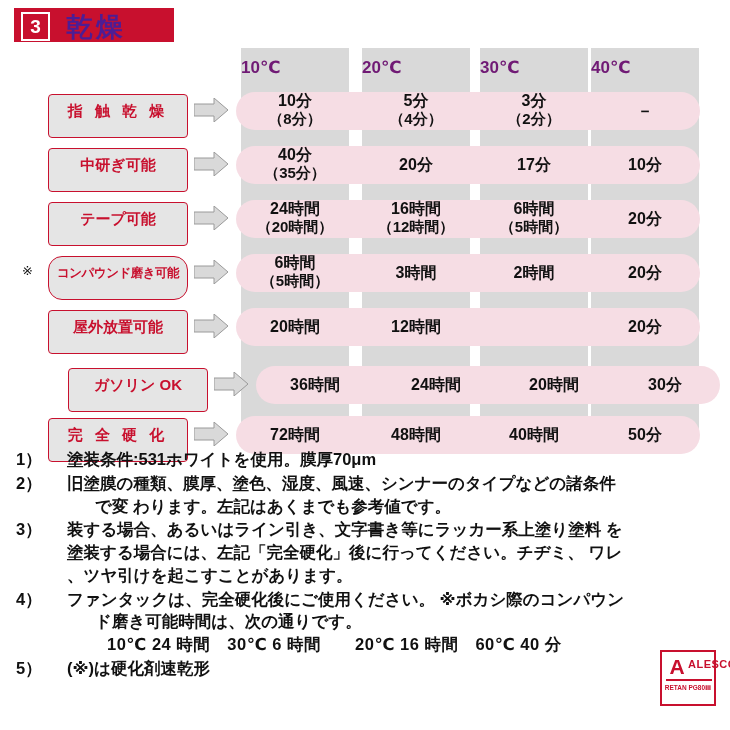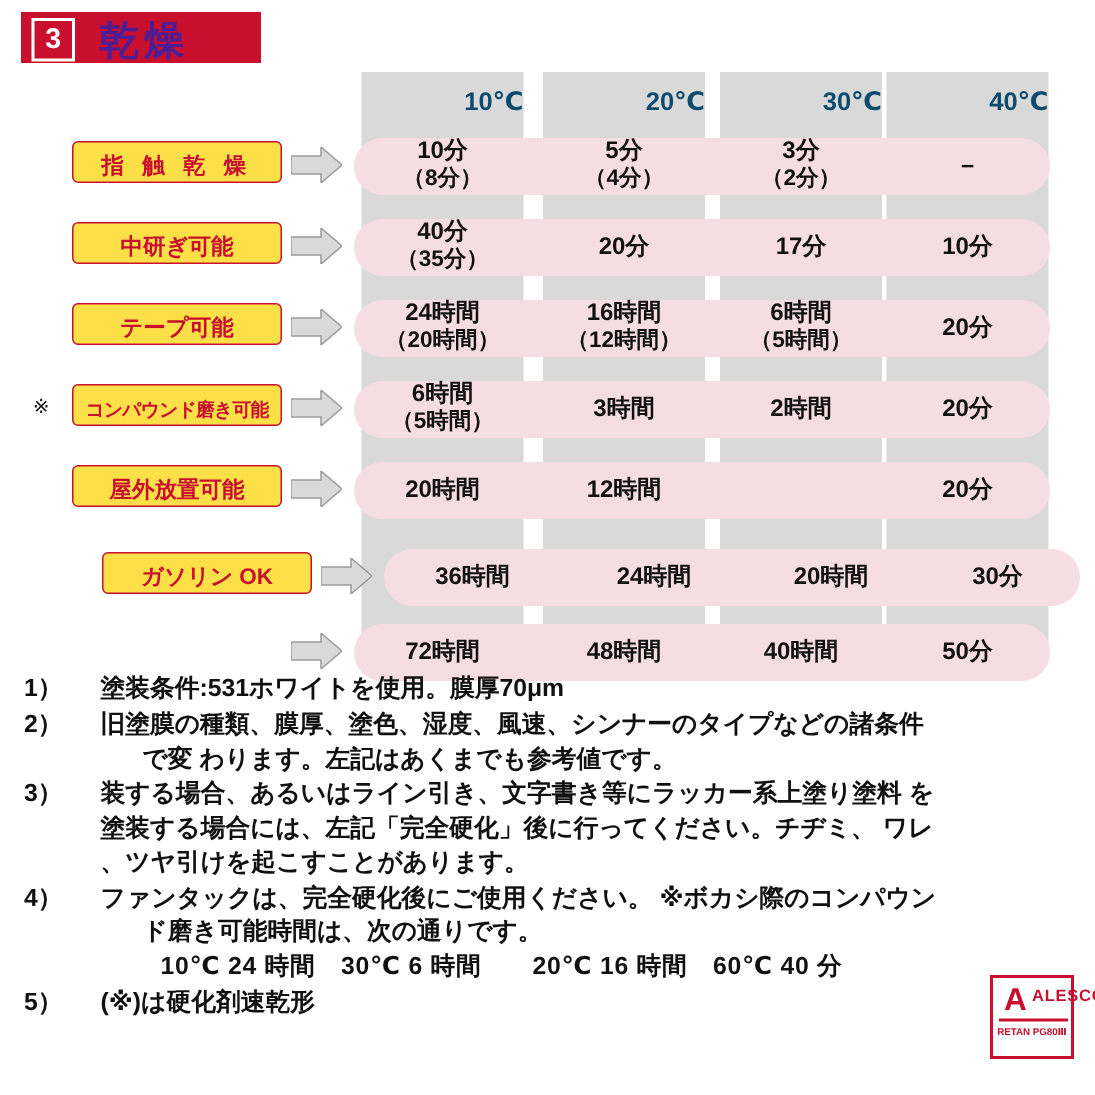--- a/index.html
+++ b/index.html
@@ -37,38 +37,38 @@
   .colband{
     position:absolute;top:0;width:108px;height:385px;background:#d9d9d9;
   }
   .colband.c0{left:241px;}
   .colband.c1{left:362px;}
   .colband.c2{left:480px;}
   .colband.c3{left:591px;}
 
   .colhead{
     position:absolute;top:5px;width:108px;height:30px;
-    text-align:right;line-height:30px;
-    font-size:17px;font-weight:bold;color:#0c4a6e;
+    text-align:left;line-height:30px;
+    font-size:17px;font-weight:bold;color:#701a75;
   }
   .colhead.c0{left:241px;}
   .colhead.c1{left:362px;}
   .colhead.c2{left:480px;}
   .colhead.c3{left:591px;}
 
   
   .row{position:absolute;left:0;width:730px;height:44px;}
   .label-box{
-    position:absolute;left:48px;top:0;width:140px;height:28px;
-    background:#fde047;border:1px solid #c8102e;border-radius:4px;
+    position:absolute;left:48px;top:0;width:140px;height:44px;
+    background:#e5e5e5;border:1px solid #c8102e;border-radius:4px;
     text-align:center;line-height:32px;
     font-size:15px;font-weight:bold;color:#c8102e;
     box-sizing:border-box;
   }
-  .label-box.small{font-size:12.5px;letter-spacing:-0.5px;}
+  .label-box.small{font-size:12.5px;letter-spacing:-0.5px;border-radius:14px;}
   .label-box.sp{letter-spacing:4px;}
   .asterisk{
     position:absolute;left:22px;top:7px;font-size:13px;color:#111;
   }
   .arrow{
     position:absolute;left:194px;top:4px;width:34px;height:24px;
   }
   .arrow svg{display:block;}
   .pill{
     position:absolute;left:236px;top:-2px;width:464px;height:38px;
@@ -272,20 +272,21 @@
     <div class="cell c2 one">
         <span class="l1">20時間</span>
       </div>
     <div class="cell c3 one">
         <span class="l1">30分</span>
       </div>
   </div>
 
   <div class="row" style="top:370px;">
     <div class="pill"></div>
+    <div class="label-box sp">完 全 硬 化</div>
     <div class="arrow">
       <svg width="34" height="24" viewBox="0 0 34 24">
           <polygon points="0,6 20,6 20,0 34,12 20,24 20,18 0,18" fill="#d9d9d9" stroke="#9a9a9a" stroke-width="1"></polygon>
         </svg>
     </div>
     <div class="cell c0 one">
         <span class="l1">72時間</span>
       </div>
     <div class="cell c1 one">
         <span class="l1">48時間</span>

